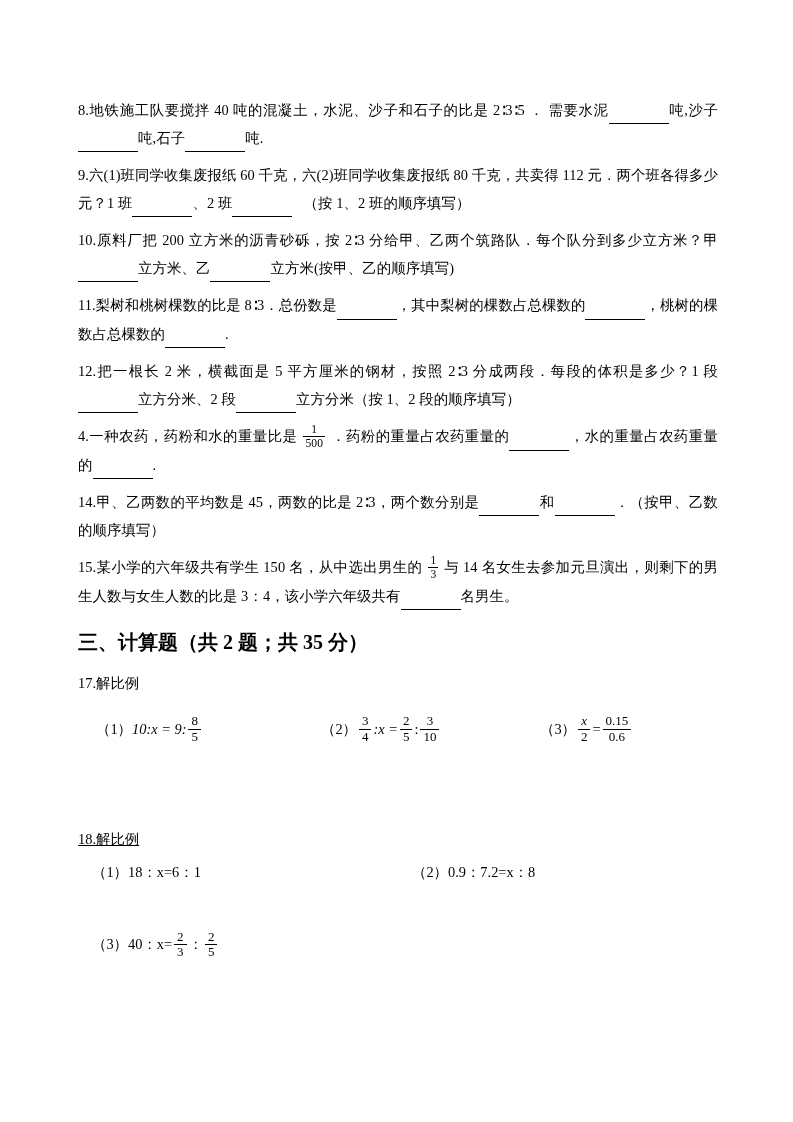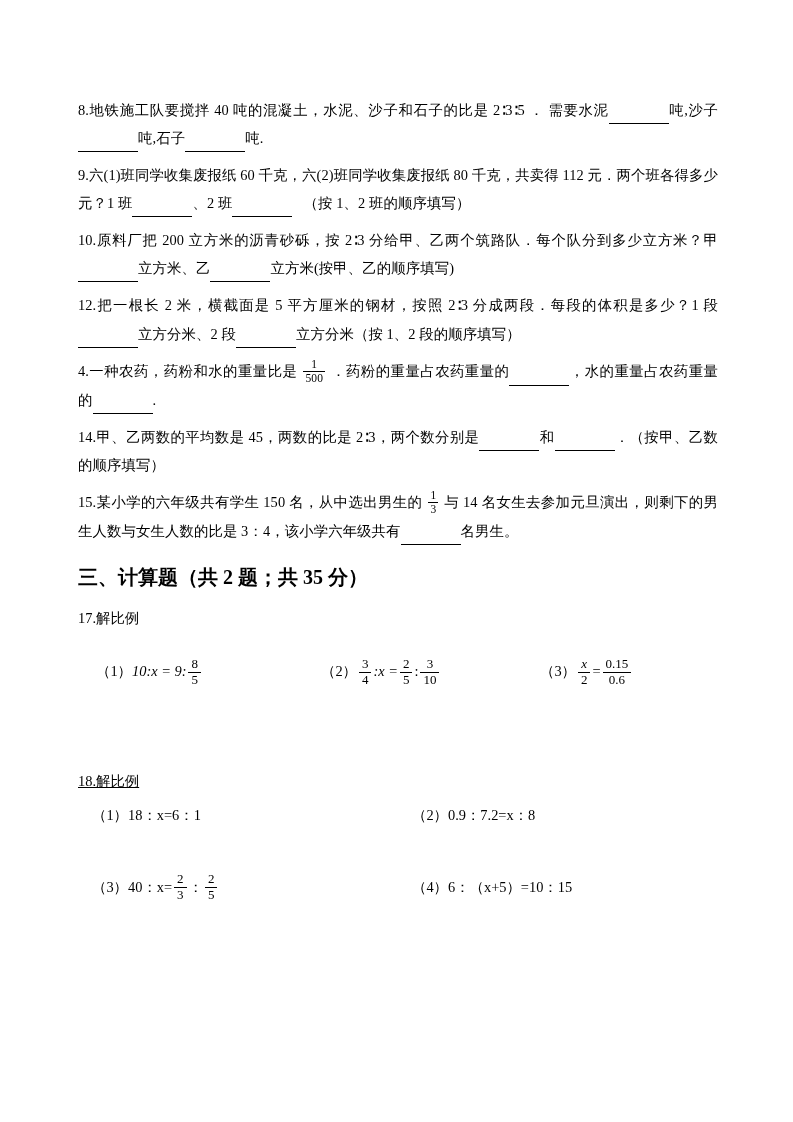--- a/index.html
+++ b/index.html
@@ -53,21 +53,21 @@
   }
   .sub {
     font-size: 14.4px;
     line-height: 1.9;
     margin-top: 10px;
   }
   .prob-row {
     position: relative;
     font-size: 14.4px;
     line-height: 2.2;
-    margin-top: 24px;
+    margin-top: 16px;
     height: 34px;
   }
   .prob-item {
     position: absolute;
     top: 0;
     white-space: nowrap;
   }
   
   .frac {
     display: inline-block;
@@ -103,20 +103,23 @@
     </div>
 
     <div class="q">
       <span>9.</span><span>六(1)班同学收集废报纸 60 千克，六(2)班同学收集废报纸 80 千克，共卖得 112 元．两个班各得多少元？1 班</span><span class="blank blank-m"></span><span>、2 班</span><span class="blank blank-m"></span>&nbsp;&nbsp;&nbsp;<span>（按 1、2 班的顺序填写）</span>
     </div>
 
     <div class="q">
       <span>10.</span><span>原料厂把 200 立方米的沥青砂砾，按 2∶3 分给甲、乙两个筑路队．每个队分到多少立方米？甲</span><span class="blank blank-l"></span><span>立方米、乙</span><span class="blank blank-l"></span><span>立方米(按甲、乙的顺序填写)</span>
     </div>
 
+    <div class="q">
+      <span>11.</span><span>梨树和桃树棵数的比是 8∶3．总份数是</span><span class="blank blank-l"></span><span>，其中梨树的棵数占总棵数的</span><span class="blank blank-l"></span><span>，桃树的棵数占总棵数的</span><span class="blank blank-m"></span><span>.</span>
+    </div>
 
     <div class="q">
       <span>12.</span><span>把一根长 2 米，横截面是 5 平方厘米的钢材，按照 2∶3 分成两段．每段的体积是多少？1 段</span><span class="blank blank-l"></span><span>立方分米、2 段</span><span class="blank blank-l"></span><span>立方分米（按 1、2 段的顺序填写）</span>
     </div>
 
     <div class="q">
       <span>4.</span><span>一种农药，药粉和水的重量比是</span>&nbsp;<span class="frac"><span class="num">1</span><span class="den">500</span></span>&nbsp;<span>．药粉的重量占农药重量的</span><span class="blank blank-l"></span><span>，水的重量占农药重量的</span><span class="blank blank-m"></span><span>.</span>
     </div>
 
     <div class="q">
@@ -156,19 +159,16 @@
       </span>
       <span class="prob-item" style="left:334px;">
         <span>（2）</span><span>0.9：7.2=x：8</span>
       </span>
     </div>
 
     <div class="prob-row" style="height:36px; margin-top:42px;">
       <span class="prob-item" style="left:14px;">
         <span>（3）</span><span>40：x=</span><span class="frac fbig"><span class="num">2</span><span class="den">3</span></span><span>：</span><span class="frac fbig"><span class="num">2</span><span class="den">5</span></span>
       </span>
-      <span class="prob-item" style="left:334px;">
-        <span>（4）</span><span>6：（x+5）=10：15</span>
-      </span>
     </div>
 
   </div>
 </div>
 
 </body></html>

